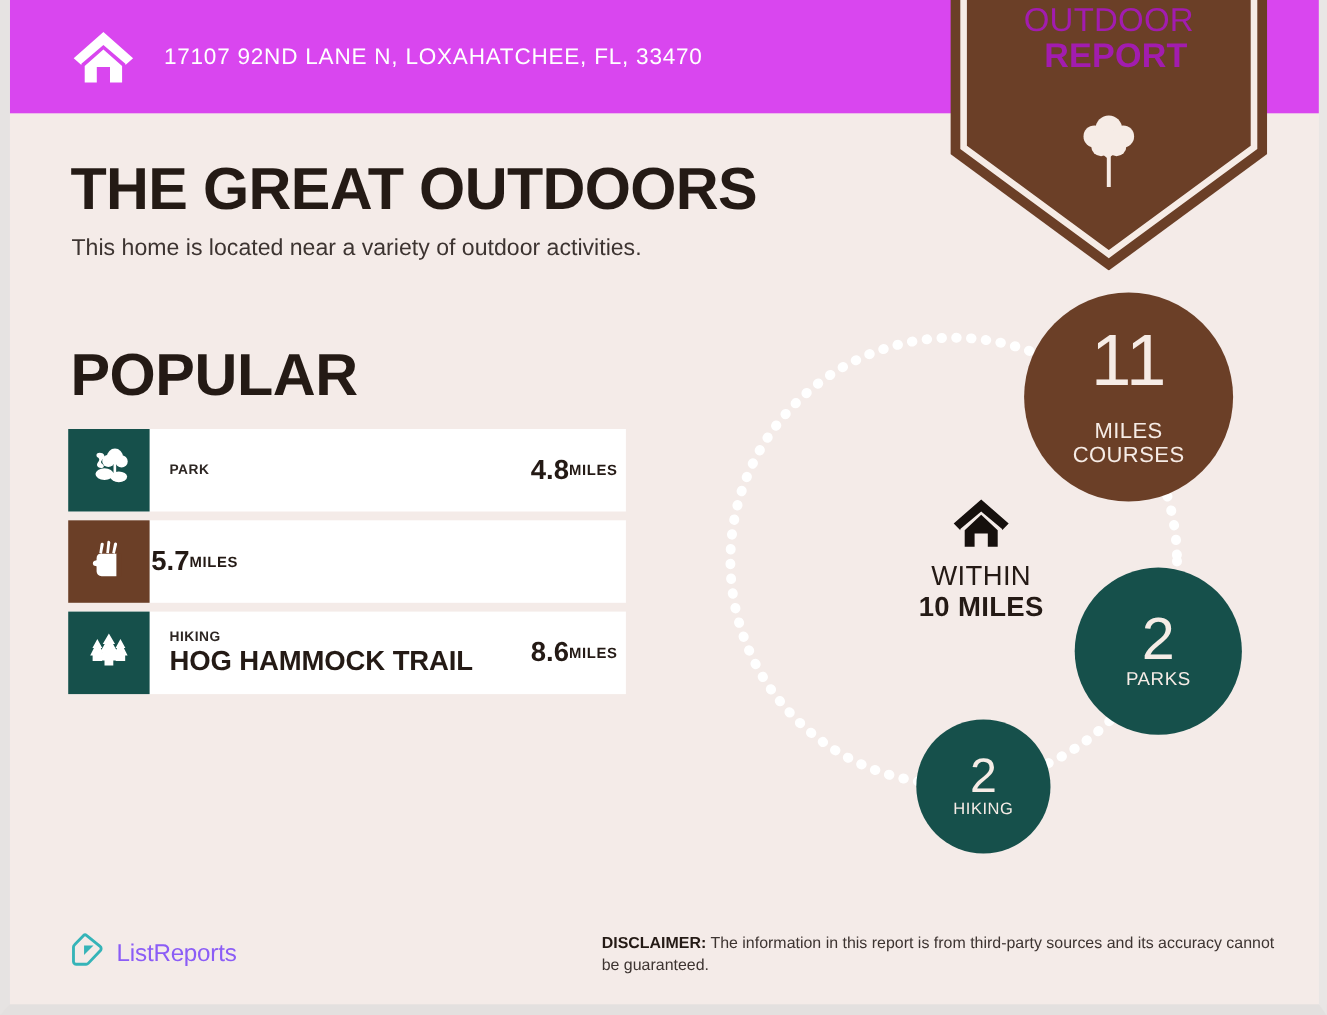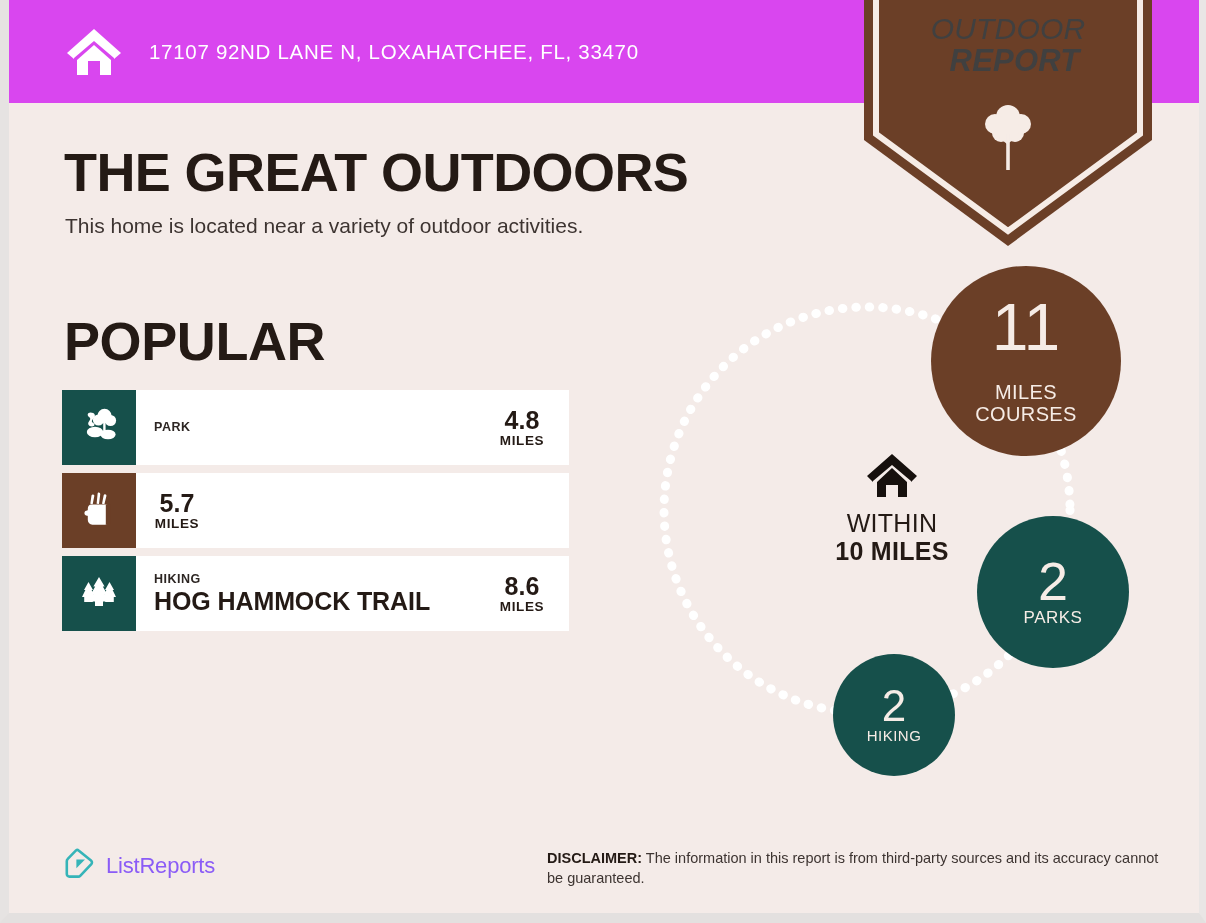--- a/index.html
+++ b/index.html
@@ -51,27 +51,26 @@
 
   
   .badge {
     position: absolute;
     left: 855px; top: -12px;
     width: 288px; height: 258px;
     z-index: 9;
   }
   .badge-text {
     position: absolute;
-    left: 0; top: 26px;
+    left: 0; top: 16px;
     width: 288px;
     text-align: center;
-    color: #404040;
+    color: #a21caf;
     line-height: 1.02;
     pointer-events: none;
-    font-style: italic;
   }
   .badge-line1 { font-size: 30px; letter-spacing: 0.2px; font-weight: 400; }
   .badge-line2 { font-size: 31px; letter-spacing: 0.2px; font-weight: 700; padding-left: 13px; }
   .badge-tree {
     position: absolute;
     left: 118px; top: 112px;
     width: 52px; height: 72px;
   }
 
   
@@ -147,21 +146,21 @@
     line-height: 1.1;
     letter-spacing: -0.1px;
   }
   .poi-row.r1 .poi-name { font-size: 18.5px; max-width: 330px; }
   .poi-row.r2 .poi-name { font-size: 18.5px; white-space: nowrap; }
   .poi-row.r3 .poi-name { font-size: 25px; white-space: nowrap; }
   .poi-dist {
     flex: 0 0 auto;
     width: 82px;
     display: flex;
-    flex-direction: column;
+    flex-direction: row;
     align-items: center;
     justify-content: center;
     padding-right: 6px;
   }
   .poi-dist-value {
     font-size: 25px;
     font-weight: 700;
     color: #241a15;
     line-height: 1.05;
   }

